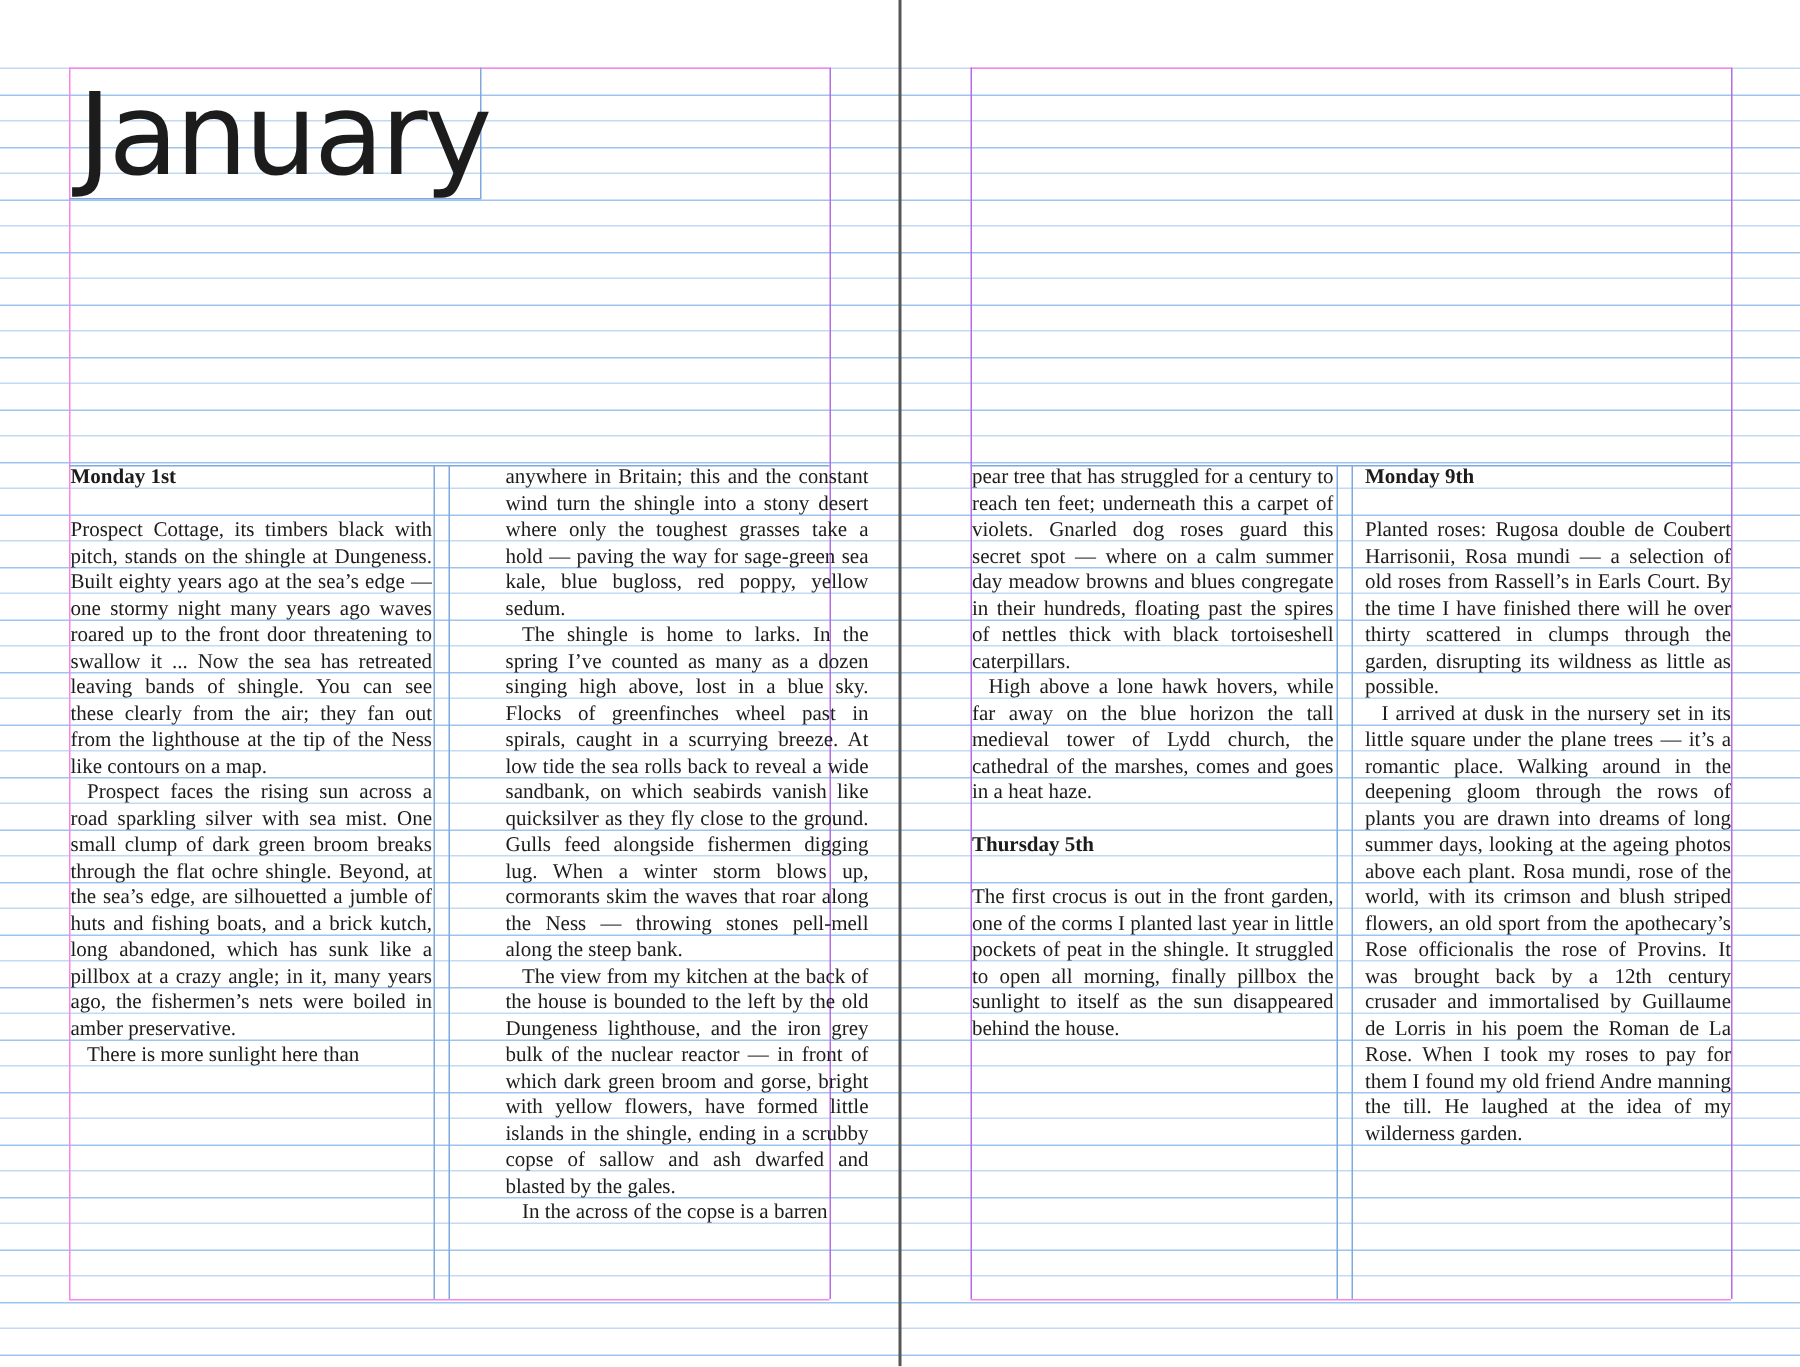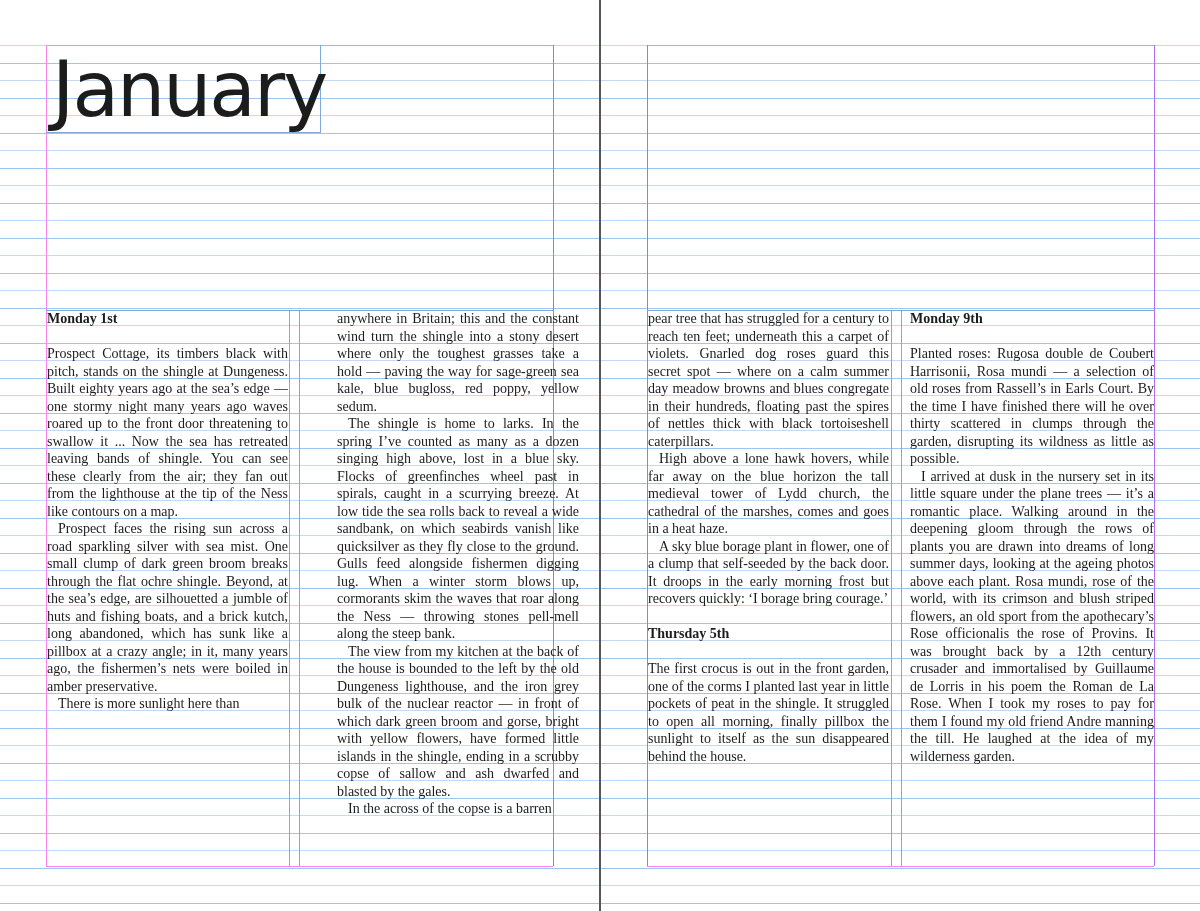--- a/index.html
+++ b/index.html
@@ -134,21 +134,20 @@
     </div>
   <div class="col" id="col-1" style="left:311px;width:242px;margin-left:26px;">
       <p>anywhere in Britain; this and the constant wind turn the shingle into a stony desert where only the toughest grasses take a hold — paving the way for sage-green sea kale, blue bugloss, red poppy, yellow sedum.</p>
       <p class="indent">The shingle is home to larks. In the spring I’ve counted as many as a dozen singing high above, lost in a blue sky. Flocks of greenfinches wheel past in spirals, caught in a scurrying breeze. At low tide the sea rolls back to reveal a wide sandbank, on which seabirds vanish like quicksilver as they fly close to the ground. Gulls feed alongside fishermen digging lug. When a winter storm blows up, cormorants skim the waves that roar along the Ness — throwing stones pell-mell along the steep bank.</p>
       <p class="indent">The view from my kitchen at the back of the house is bounded to the left by the old Dungeness lighthouse, and the iron grey bulk of the nuclear reactor — in front of which dark green broom and gorse, bright with yellow flowers, have formed little islands in the shingle, ending in a scrubby copse of sallow and ash dwarfed and blasted by the gales.</p>
       <p class="indent">In the across of the copse is a barren</p>
     </div>
   <div class="col" id="col-2" style="left:648px;width:241px;">
       <p>pear tree that has struggled for a century to reach ten feet; underneath this a carpet of violets. Gnarled dog roses guard this secret spot — where on a calm summer day meadow browns and blues congregate in their hundreds, floating past the spires of nettles thick with black tortoiseshell caterpillars.</p>
       <p class="indent">High above a lone hawk hovers, while far away on the blue horizon the tall medieval tower of Lydd church, the cathedral of the marshes, comes and goes in a heat haze.</p>
-      <p class="indent">A sky blue borage plant in flower, one of a clump that self-seeded by the back door. It droops in the early morning frost but recovers quickly: ‘I borage bring courage.’</p>
       <div class="blank"></div>
       <div class="head">Thursday 5th</div>
       <div class="blank"></div>
       <p>The first crocus is out in the front garden, one of the corms I planted last year in little pockets of peat in the shingle. It struggled to open all morning, finally pillbox the sunlight to itself as the sun disappeared behind the house.</p>
     </div>
   <div class="col" id="col-3" style="left:910px;width:244px;">
       <div class="head">Monday 9th</div>
       <div class="blank"></div>
       <p>Planted roses: Rugosa double de Coubert Harrisonii, Rosa mundi — a selection of old roses from Rassell’s in Earls Court. By the time I have finished there will he over thirty scattered in clumps through the garden, disrupting its wildness as little as possible.</p>
       <p class="indent">I arrived at dusk in the nursery set in its little square under the plane trees — it’s a romantic place. Walking around in the deepening gloom through the rows of plants you are drawn into dreams of long summer days, looking at the ageing photos above each plant. Rosa mundi, rose of the world, with its crimson and blush striped flowers, an old sport from the apothecary’s Rose officionalis the rose of Provins. It was brought back by a 12th century crusader and immortalised by Guillaume de Lorris in his poem the Roman de La Rose. When I took my roses to pay for them I found my old friend Andre manning the till. He laughed at the idea of my wilderness garden.</p>

